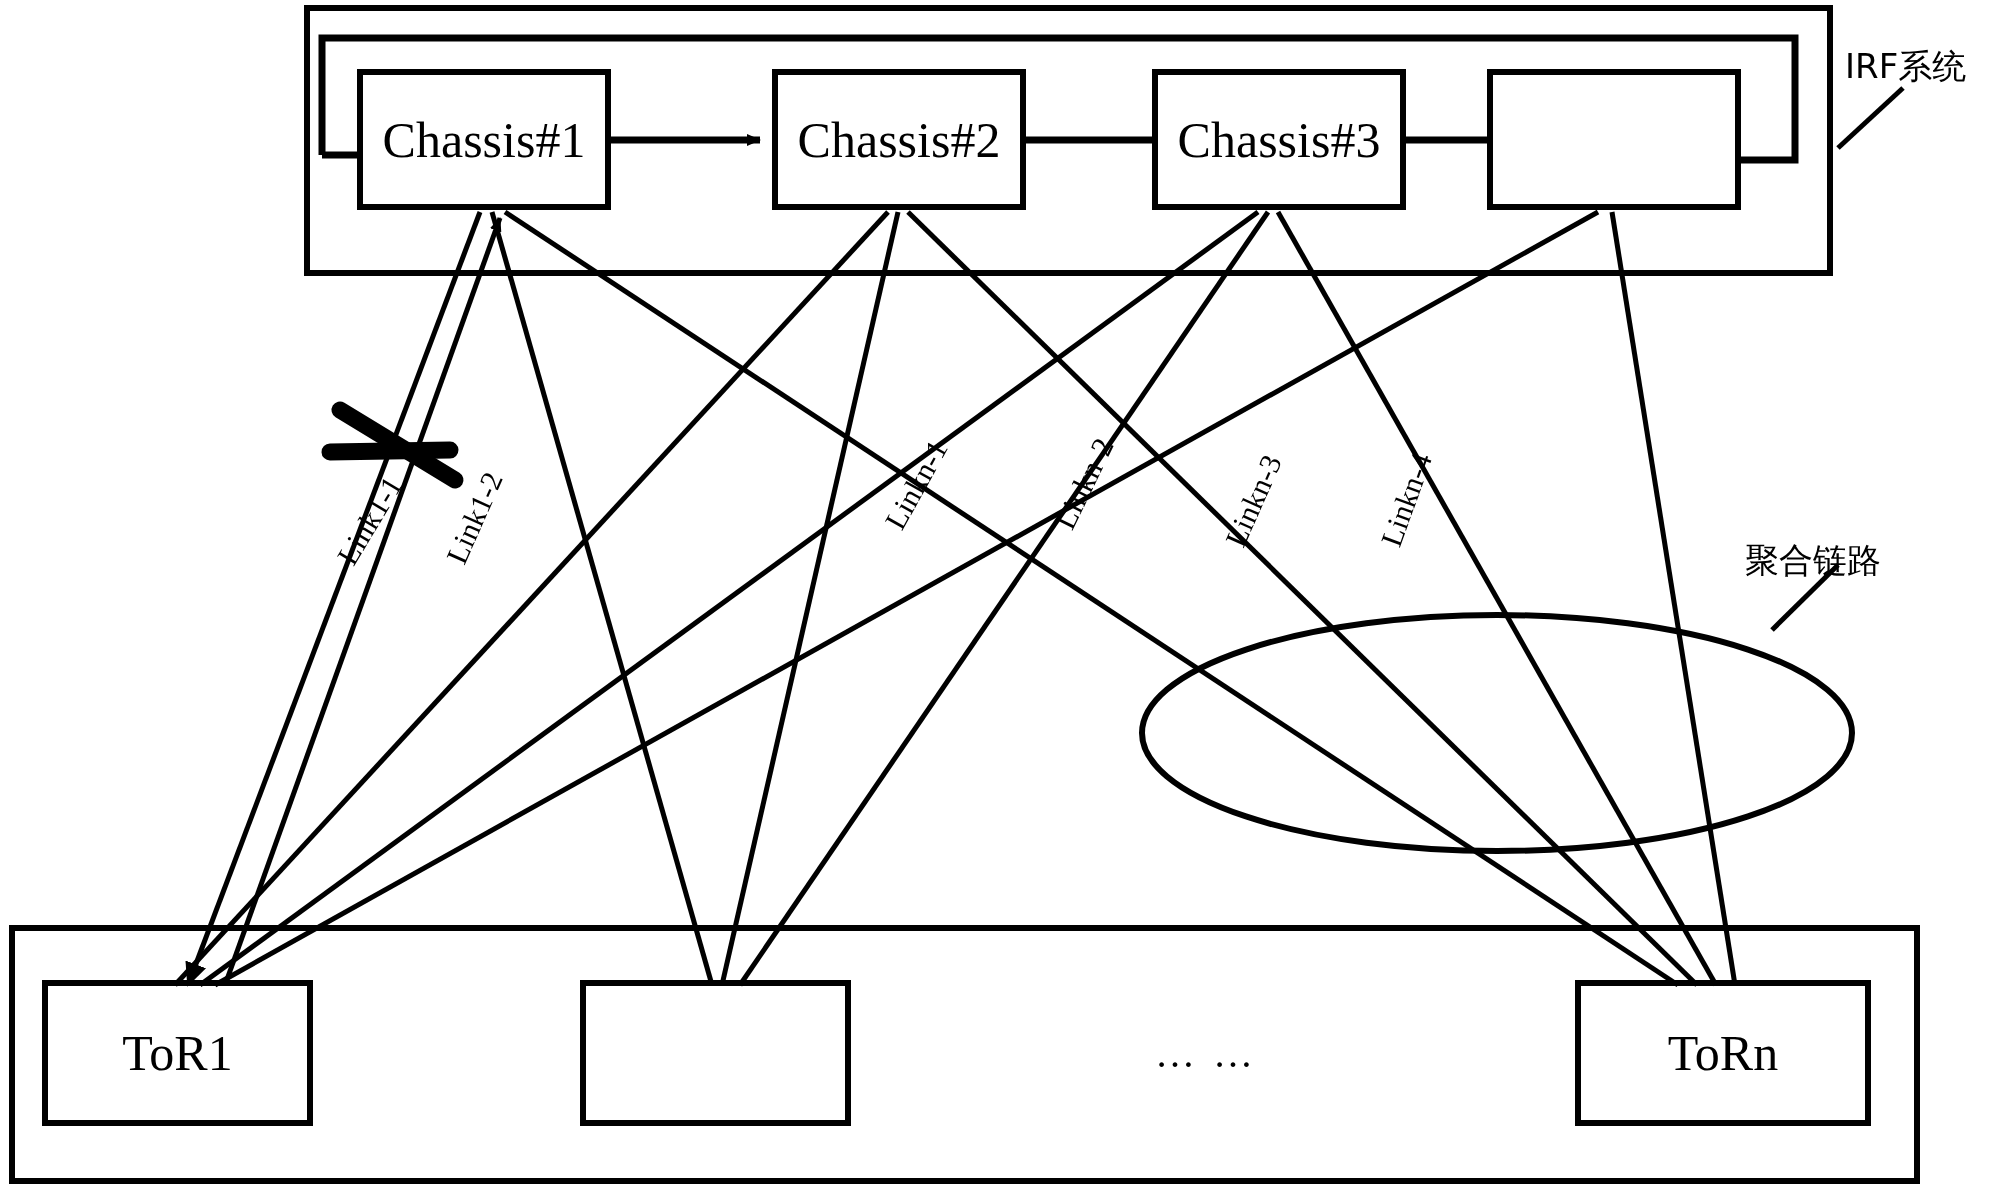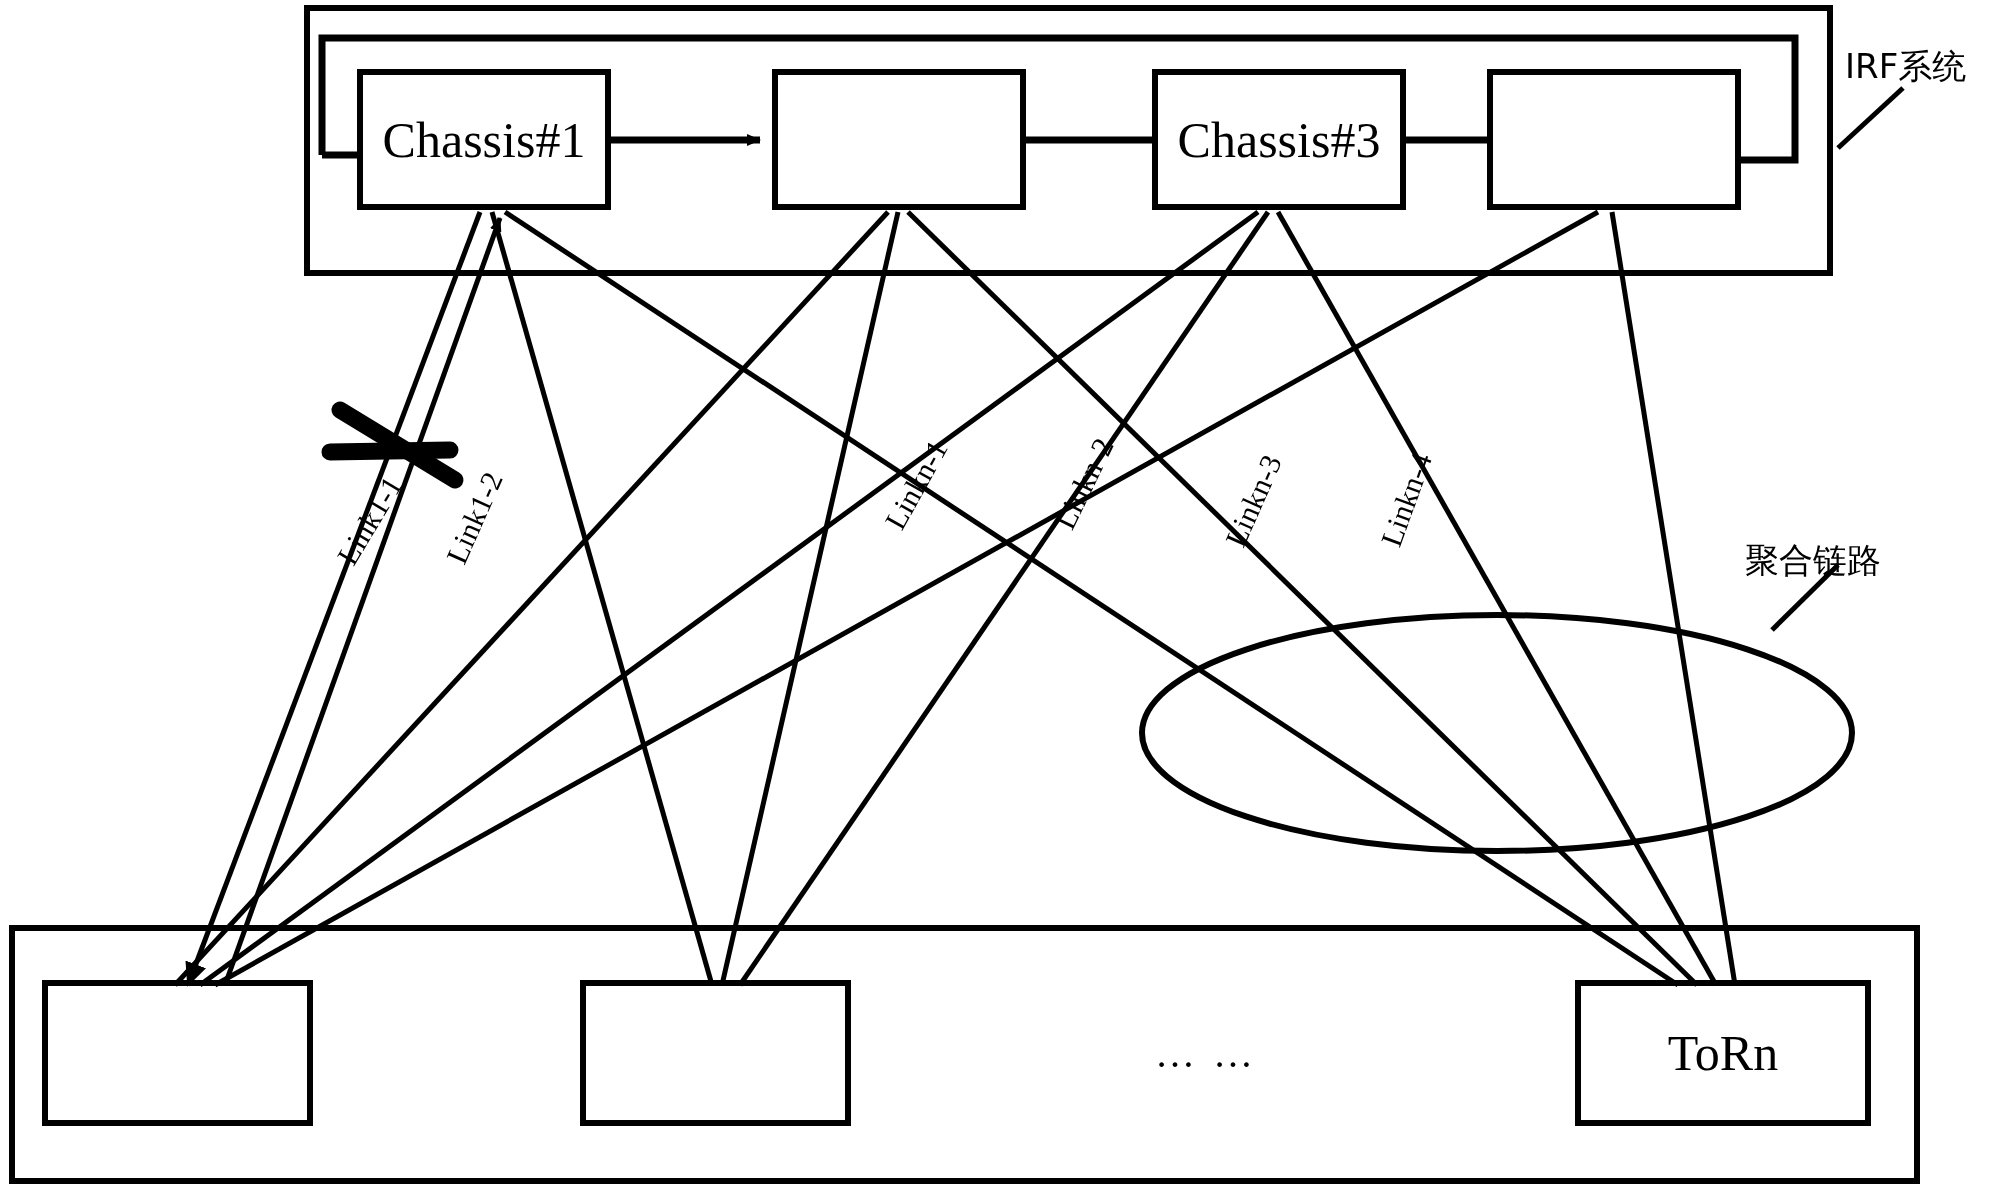--- a/index.html
+++ b/index.html
@@ -83,22 +83,24 @@
 
     <line x1="1612" y1="212" x2="1735" y2="985" stroke="#000" stroke-width="5"></line>
 
     <g>
       <line x1="340" y1="410" x2="455" y2="480" stroke="#000" stroke-width="17" stroke-linecap="round"></line>
       <line x1="330" y1="452" x2="450" y2="450" stroke="#000" stroke-width="17" stroke-linecap="round"></line>
     </g>
   </svg>
 
   <div class="boxlabel" style="left:360px;top:72px;width:248px;height:135px;">Chassis#1</div>
+  <div class="boxlabel" style="left:775px;top:72px;width:248px;height:135px;">Chassis#2</div>
   <div class="boxlabel" style="left:1155px;top:72px;width:248px;height:135px;">Chassis#3</div>
 
+  <div class="boxlabel" style="left:45px;top:983px;width:265px;height:140px;">ToR1</div>
   <div class="boxlabel" style="left:1578px;top:983px;width:290px;height:140px;">ToRn</div>
 
   <div class="dots" style="left:1155px;top:1030px;">… …</div>
 
   <div class="sidelabel cjk" style="left:1845px;top:44px;">IRF系统</div>
 
   <div class="sidelabel cjk" style="left:1745px;top:518px;margin-top:20px;">聚合链路</div>
 
   <div class="linklabel" style="left:345px;top:545px;transform:rotate(-59deg);">Link1-1</div>
   <div class="linklabel" style="left:455px;top:545px;transform:rotate(-66deg);">Link1-2</div>

